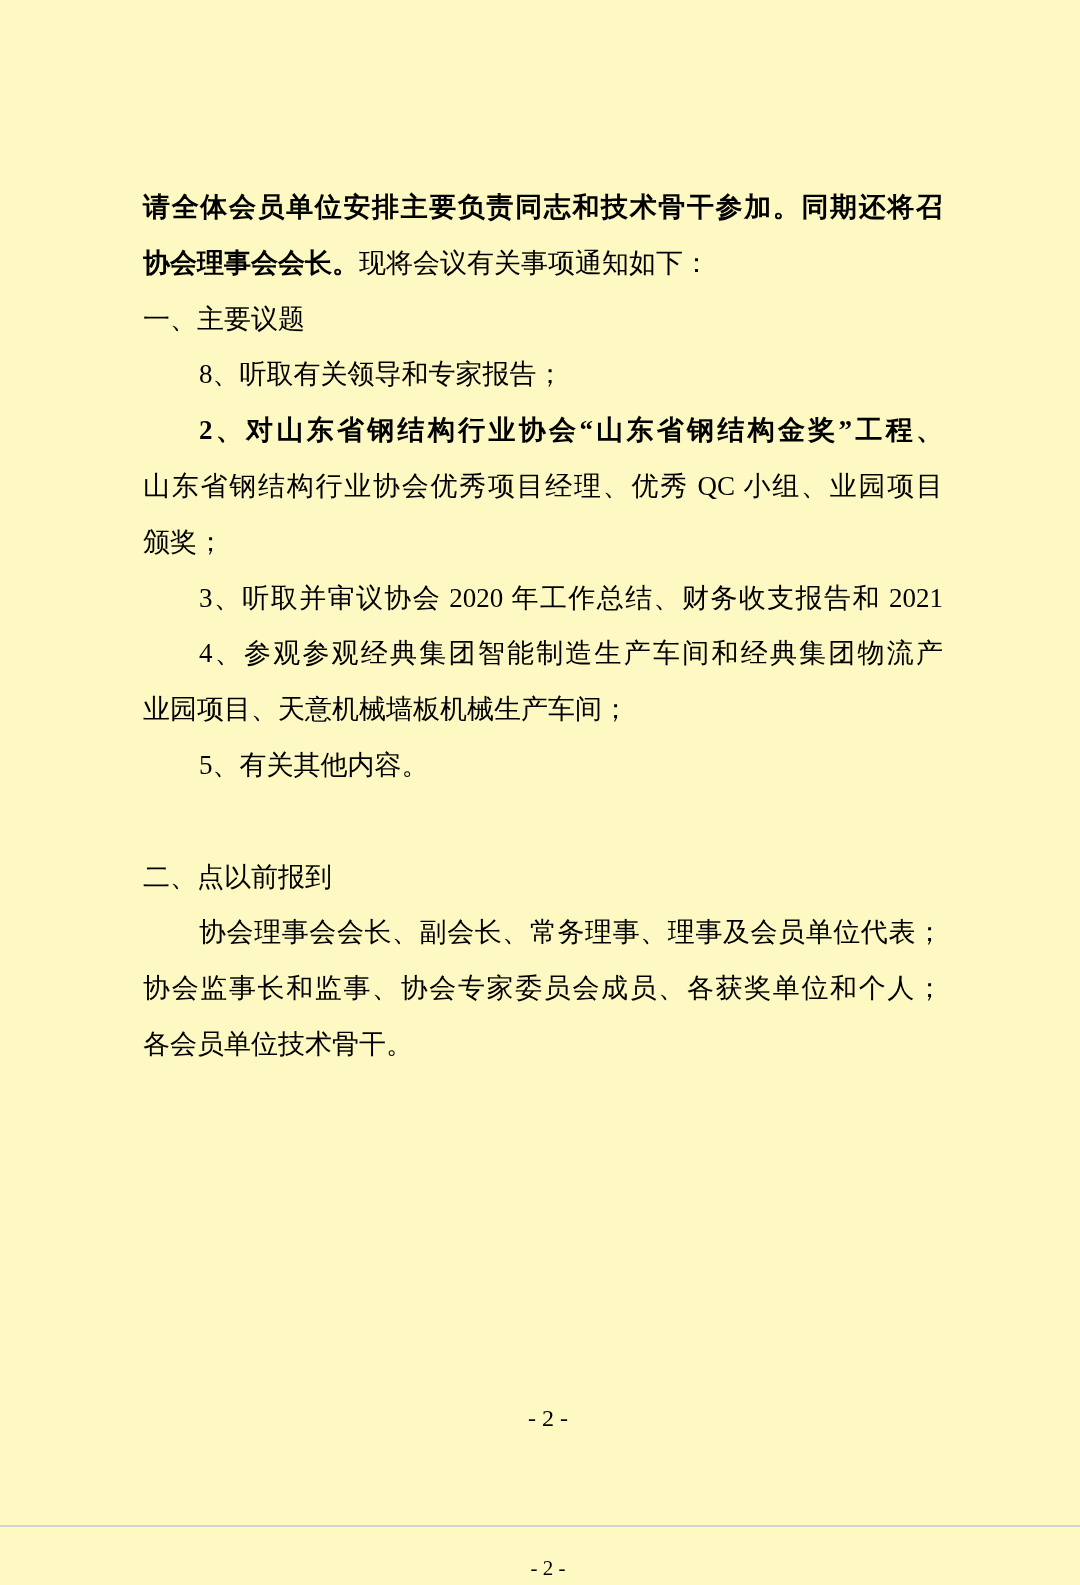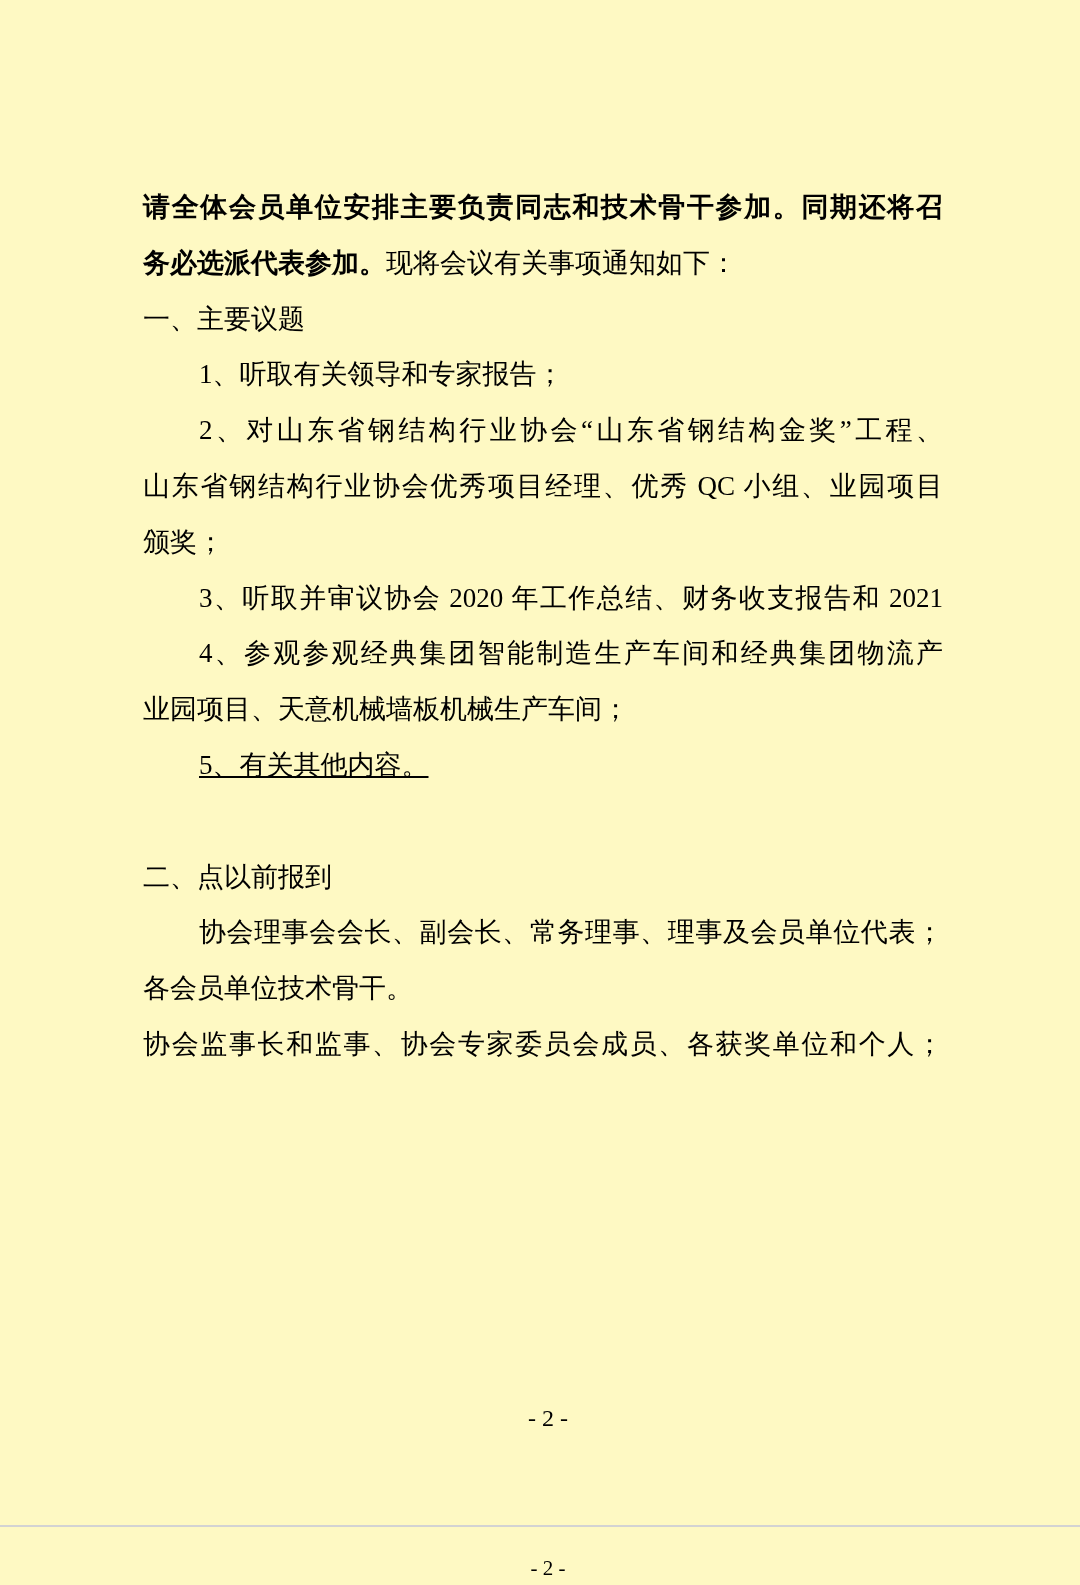--- a/index.html
+++ b/index.html
@@ -65,35 +65,35 @@
     color: #000000;
   }
 </style>
 </head>
 <body>
 
 <div class="page" style="background: #fef9c3; color: rgb(0, 0, 0); padding-left: 16px;">
 
   <div class="doc-body">
       <div class="line j"><span class="b">请全体会员单位安排主要负责同志和技术骨干参加。同期还将召</span></div>
-      <div class="line"><span class="b">务必选派代表参加。</span><span>现将会议有关事项通知如下：</span></div>
+      <div class="line"><span class="b">协会理事会会长。</span><span>现将会议有关事项通知如下：</span></div>
       <div class="line"><span>一、主要议题</span></div>
-      <div class="line" style="padding-left: 56px;"><span>1、听取有关领导和专家报告；</span></div>
-      <div class="line j" style="padding-left: 56px;"><span>2、对山东省钢结构行业协会“山东省钢结构金奖”工程、</span></div>
+      <div class="line" style="padding-left: 56px;"><span>8、听取有关领导和专家报告；</span></div>
+      <div class="line j" style="padding-left: 56px; font-weight: bold;"><span>2、对山东省钢结构行业协会“山东省钢结构金奖”工程、</span></div>
       <div class="line j"><span>山东省钢结构行业协会优秀项目经理、优秀 QC 小组、业园项目</span></div>
       <div class="line"><span>颁奖；</span></div>
       <div class="line j" style="padding-left: 56px;"><span>3、听取并审议协会 2020 年工作总结、财务收支报告和 2021</span></div>
       <div class="line j" style="padding-left: 56px;"><span>4、参观参观经典集团智能制造生产车间和经典集团物流产</span></div>
       <div class="line"><span>业园项目、天意机械墙板机械生产车间；</span></div>
-      <div class="line" style="padding-left: 56px; text-decoration: underline;"><span>5、有关其他内容。</span></div>
+      <div class="line" style="padding-left: 56px;"><span>5、有关其他内容。</span></div>
       <div class="line"></div>
       <div class="line"><span>二、点以前报到</span></div>
       <div class="line j" style="padding-left: 56px;"><span>协会理事会会长、副会长、常务理事、理事及会员单位代表；</span></div>
+      <div class="line j"><span>协会监事长和监事、协会专家委员会成员、各获奖单位和个人；</span></div>
       <div class="line"><span>各会员单位技术骨干。</span></div>
-      <div class="line j"><span>协会监事长和监事、协会专家委员会成员、各获奖单位和个人；</span></div>
       <div class="line"></div>
     </div>
 
   <div class="footer-page-num">- 2 -</div>
 
   <div class="page-separator" style="background: rgb(211, 211, 211);"></div>
 
   <div class="below-page-num">- 2 -</div>
 
 </div>

